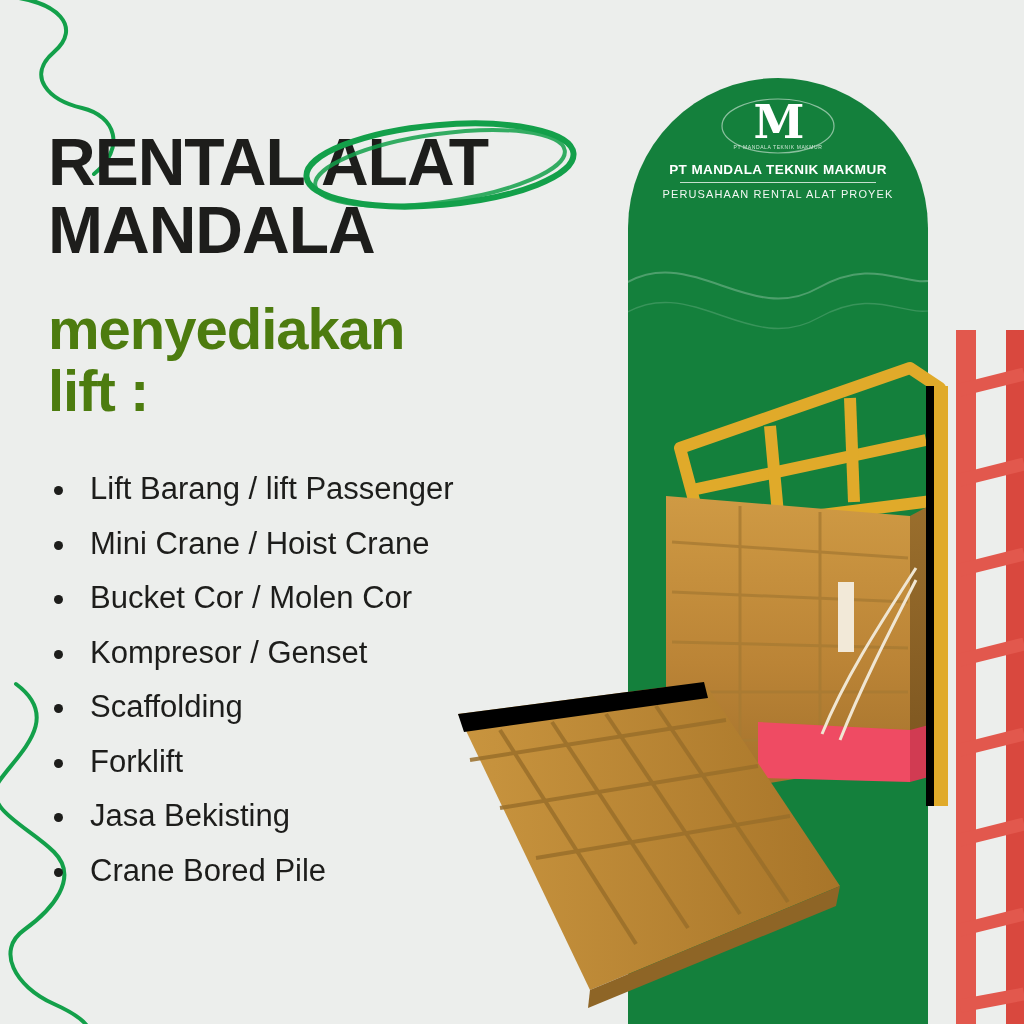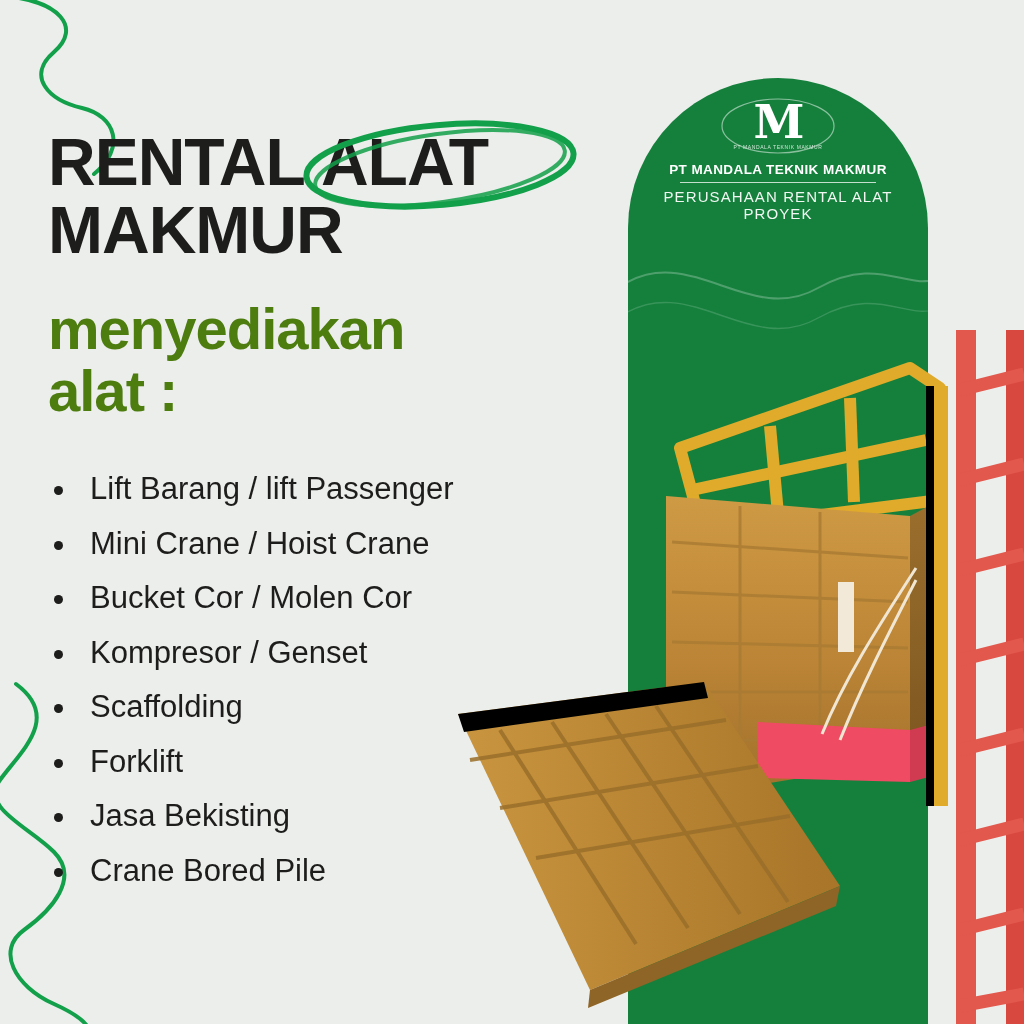--- a/index.html
+++ b/index.html
@@ -69,21 +69,21 @@
     letter-spacing: .4px;
     margin-top: 4px;
   }
   .logo-rule {
     width: 196px; height: 1px;
     background: #ffffff;
     opacity: .75;
     margin: 5px auto 5px auto;
   }
   .logo-tagline {
-    font-size: 15px;
+    font-size: 11px;
     letter-spacing: 1.1px;
     color: #f2f7f3;
   }
 
   
   .headline {
     position: absolute;
     left: 48px; top: 128px;
     width: 580px;
   }
@@ -184,26 +184,26 @@
     <div class="line">
       <span>RENTAL</span>
       <span class="ellipse-wrap">
         <svg width="290" height="110" viewBox="0 0 290 110">
           <ellipse cx="145" cy="55" rx="134" ry="40" fill="none" stroke="#13a04a" stroke-width="6" transform="rotate(-5 145 55)"></ellipse>
           <ellipse cx="145" cy="58" rx="126" ry="34" fill="none" stroke="#13a04a" stroke-width="4" transform="rotate(-8 145 58)" opacity=".85"></ellipse>
         </svg>
         <span>ALAT</span>
       </span>
     </div>
-    <div class="line">MAKMUR</div>
+    <div class="line">MANDALA</div>
   </div>
 
   <div class="subhead">
     <div>menyediakan</div>
-    <div>alat :</div>
+    <div>lift :</div>
   </div>
 
   <ul class="list">
     <li>Lift Barang / lift Passenger</li>
     <li>Mini Crane / Hoist Crane</li>
     <li>Bucket Cor / Molen Cor</li>
     <li>Kompresor / Genset</li>
     <li>Scaffolding</li>
     <li>Forklift</li>
     <li>Jasa Bekisting</li>

